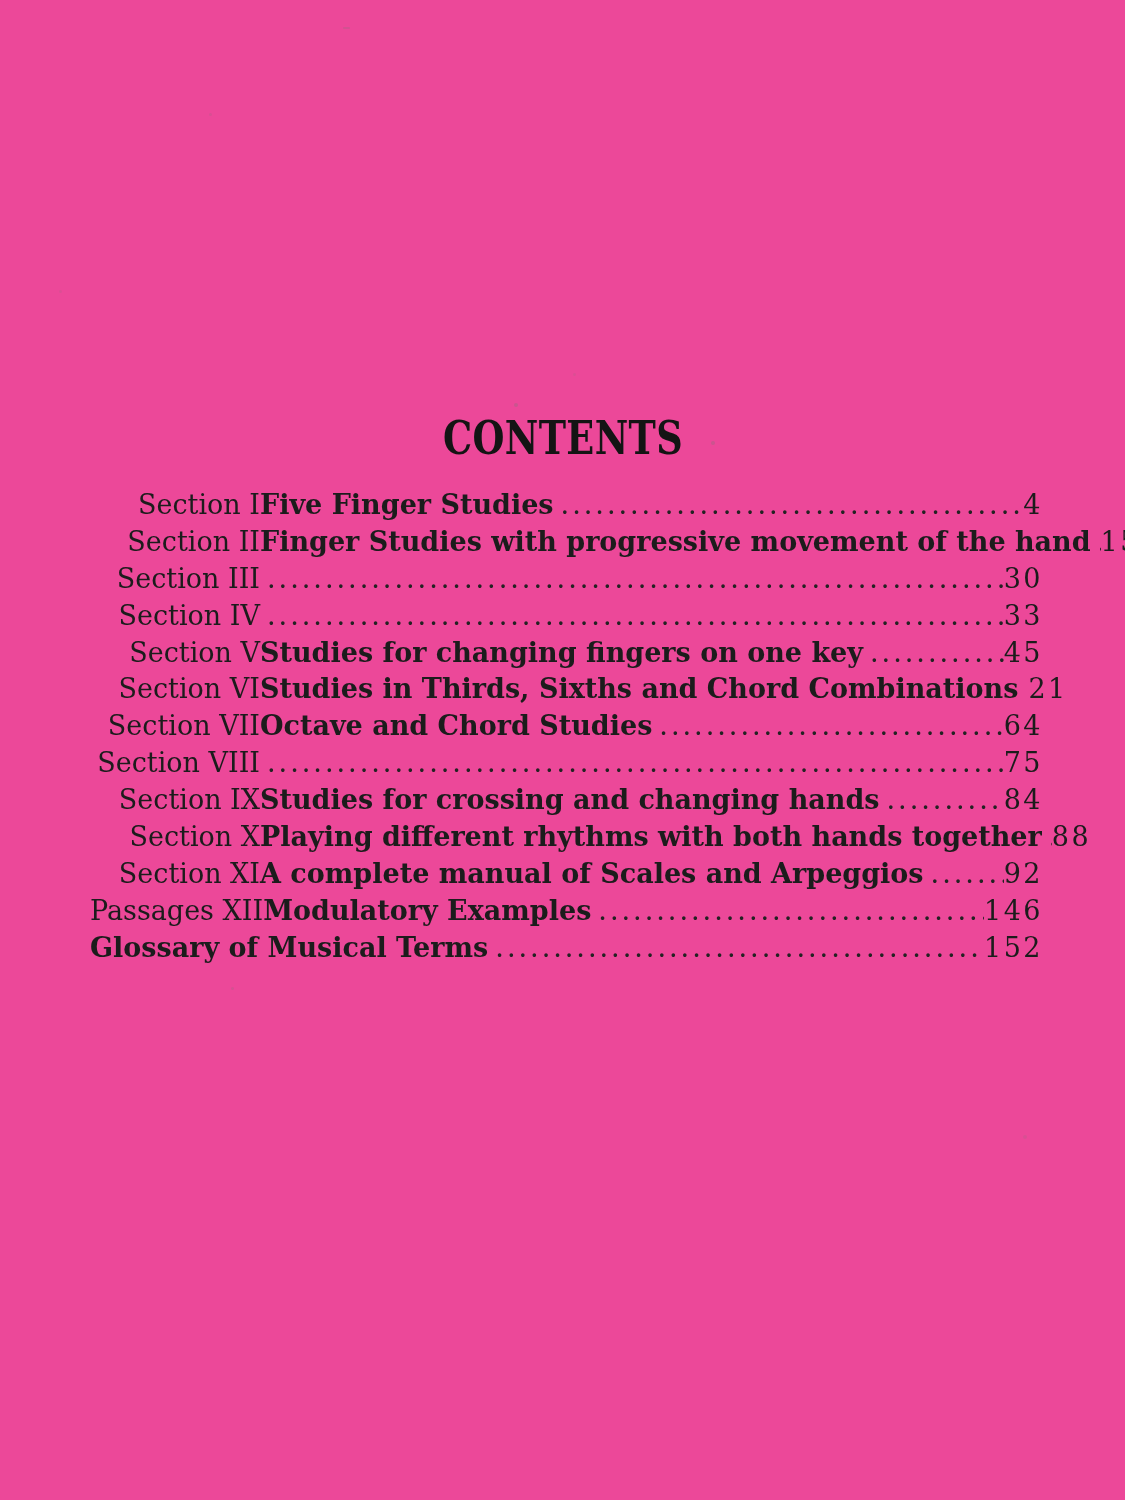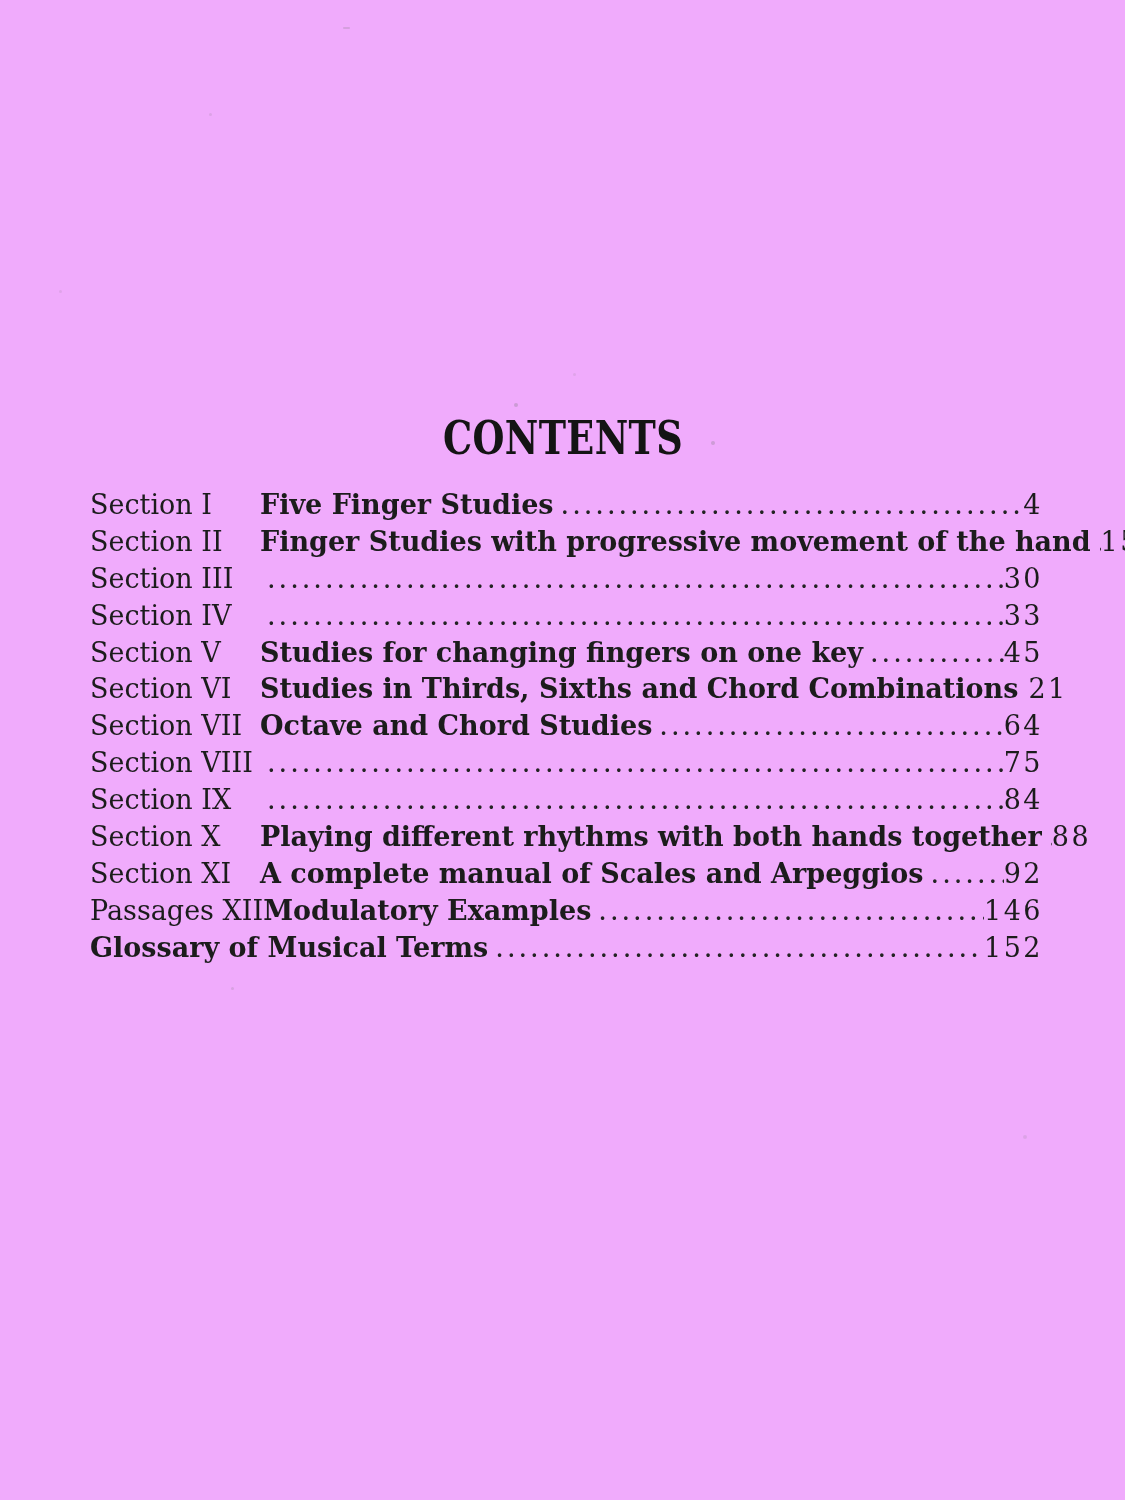--- a/index.html
+++ b/index.html
@@ -7,21 +7,21 @@
     width: 1125px; height: 1500px;
     background: #fdfdfb;
     font-family: "DejaVu Serif", "Liberation Serif", serif;
     color: #1c1c1c;
     overflow: hidden;
     position: relative;
   }
   .page {
     position: absolute;
     inset: 0;
-    background: #f0abfc;
+    background: #ec4899;
   }
   .doc-title-wrap {
     position: absolute;
     top: 410px;
     left: 0;
     width: 1125px;
     text-align: center;
   }
   .doc-title {
     display: inline-block;
@@ -43,20 +43,21 @@
     display: flex;
     align-items: baseline;
     height: 36.9px;
     line-height: 36.9px;
     font-size: 27px;
     white-space: nowrap;
   }
   .toc-section {
     flex: 0 0 170px;
     white-space: nowrap;
+    text-align: right;
   }
   .toc-title {
     flex: 0 0 auto;
     white-space: nowrap;
     font-weight: bold;
   }
   .toc-leader {
     flex: 1 1 auto;
     min-width: 10px;
     overflow: hidden;
@@ -144,20 +145,21 @@
   </div>
 
   <div class="toc-row">
     <span class="toc-section">Section VIII</span>
     <span class="toc-leader" aria-hidden="true">........................................................................................................................</span>
     <span class="toc-page">75</span>
   </div>
 
   <div class="toc-row">
     <span class="toc-section">Section IX</span>
+    <span class="toc-title">Studies for crossing and changing hands</span>
     <span class="toc-leader" aria-hidden="true">........................................................................................................................</span>
     <span class="toc-page">84</span>
   </div>
 
   <div class="toc-row">
     <span class="toc-section">Section X</span>
     <span class="toc-title">Playing different rhythms with both hands together</span>
     <span class="toc-leader" aria-hidden="true">........................................................................................................................</span>
     <span class="toc-page">88</span>
   </div>

